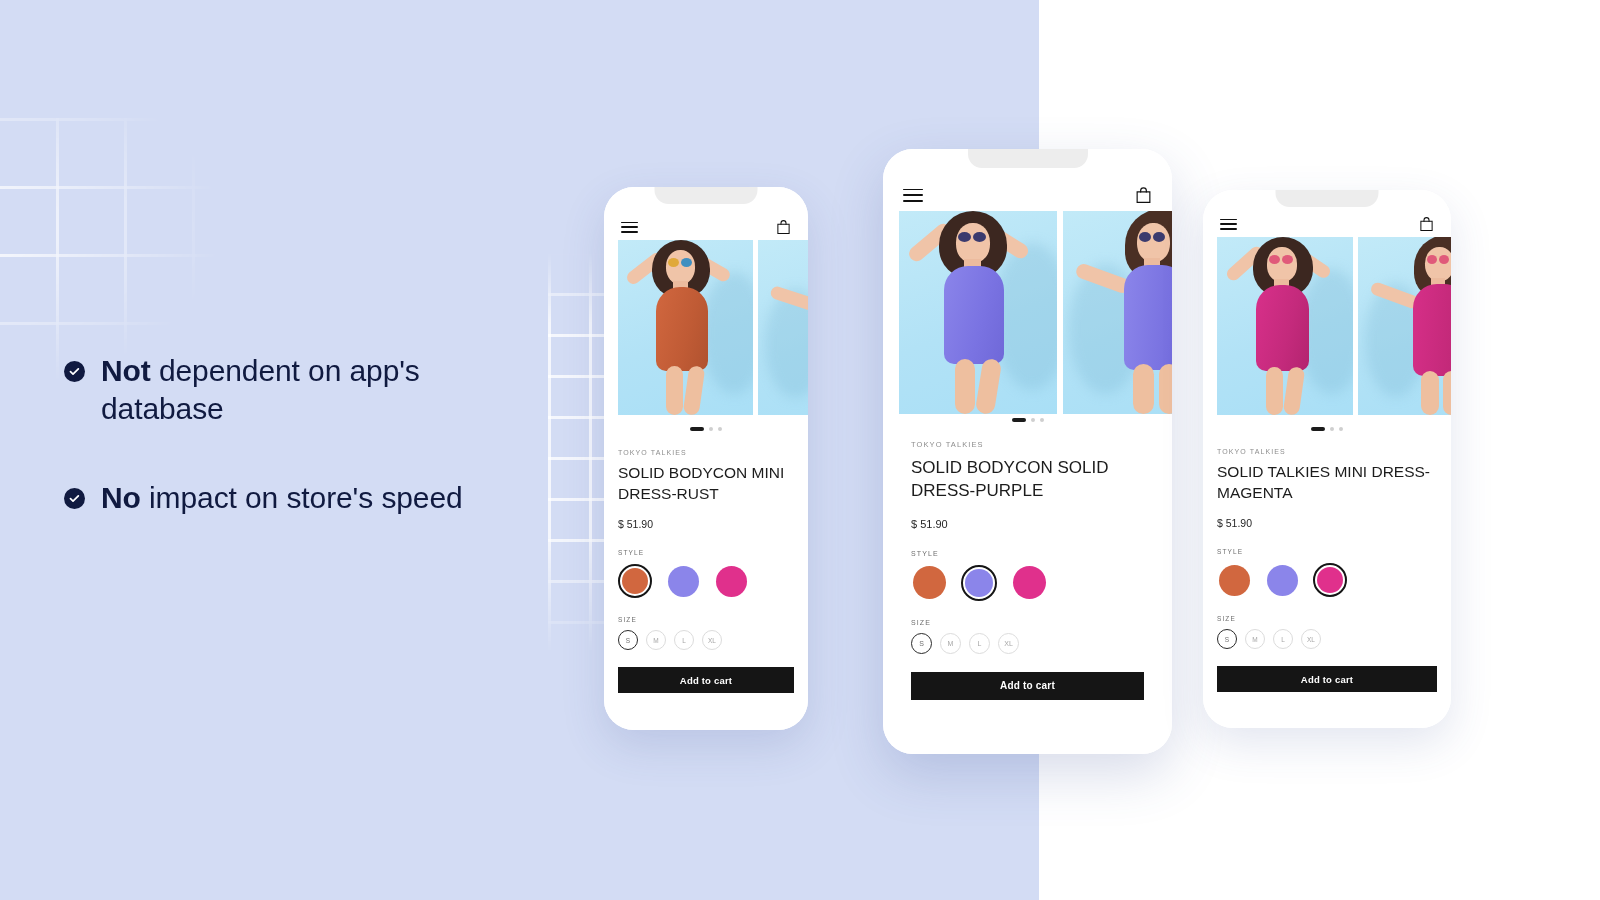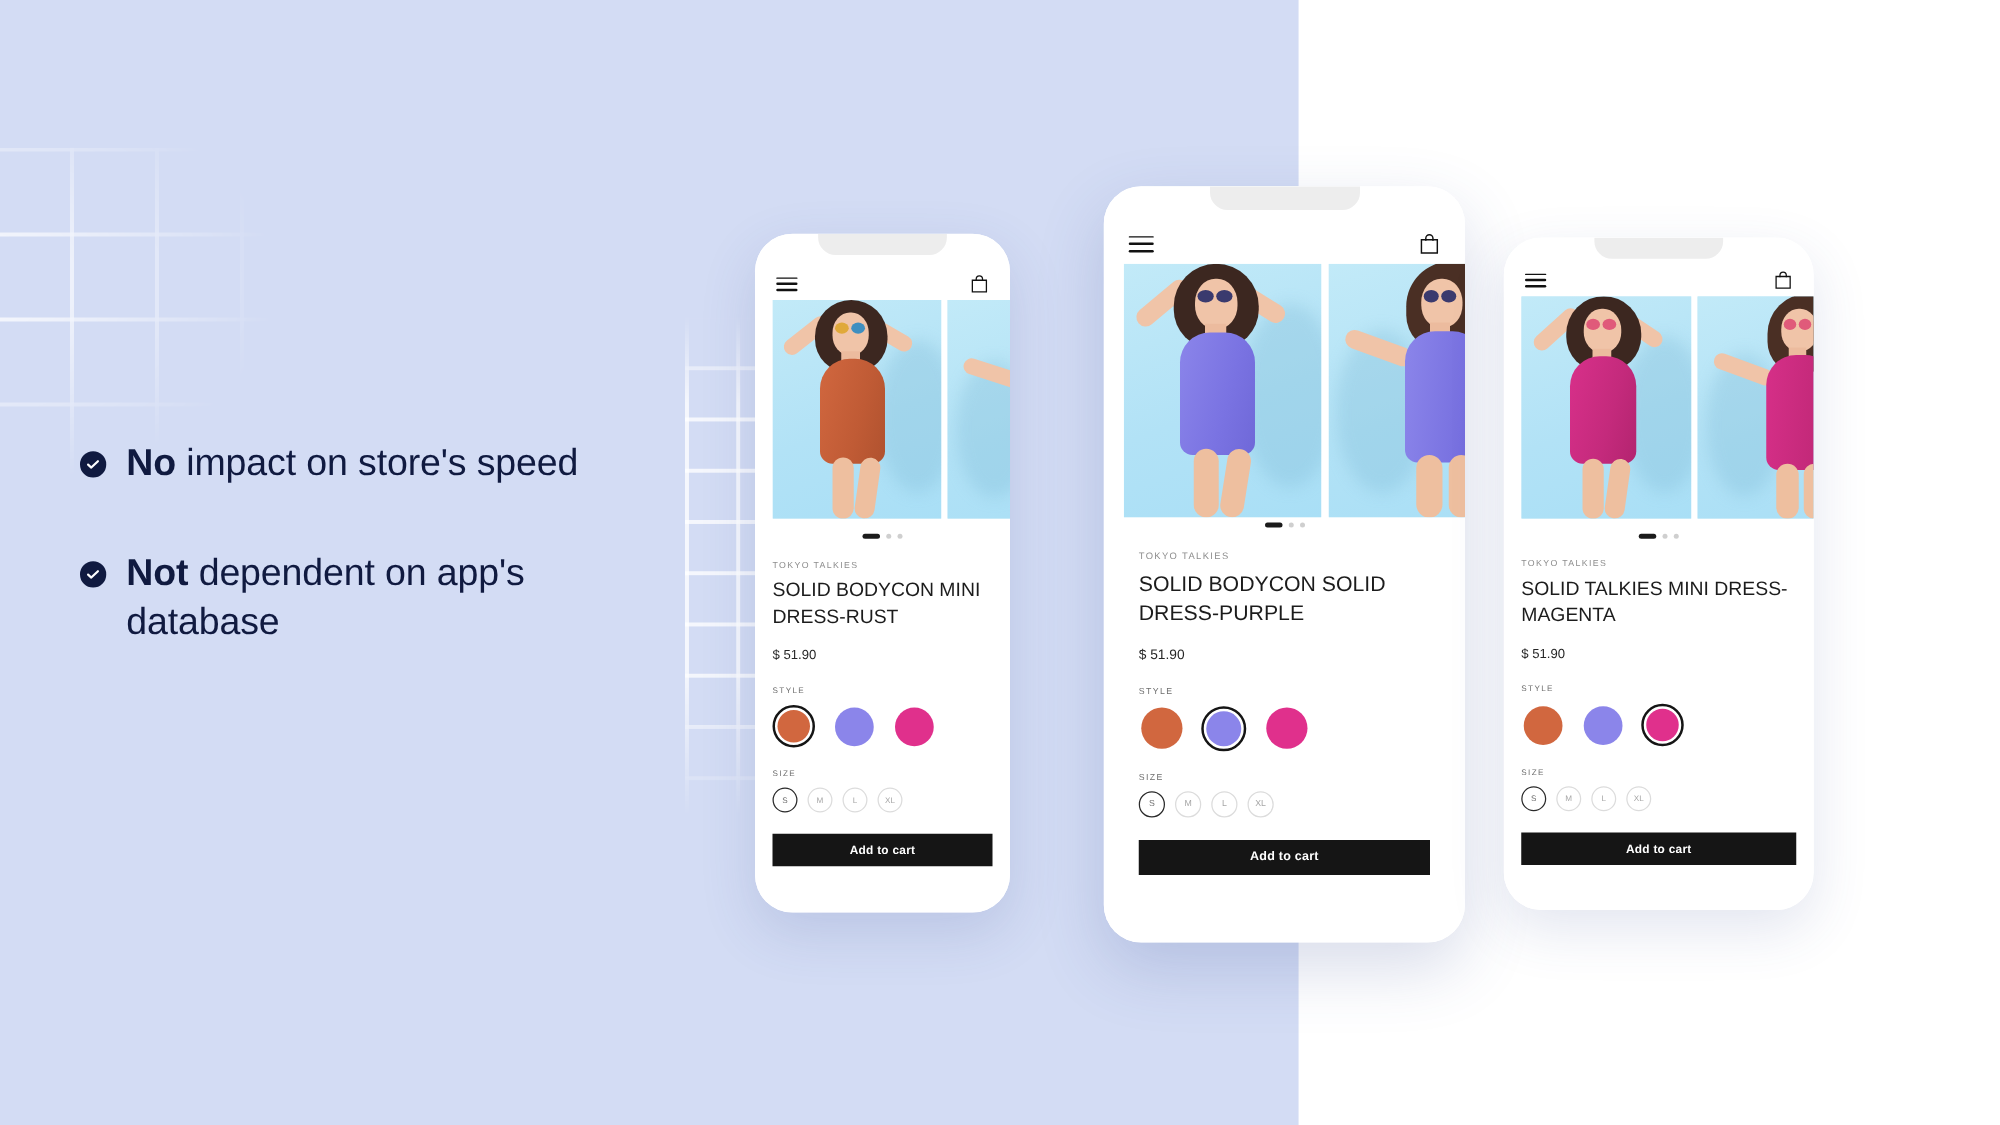--- a/index.html
+++ b/index.html
@@ -171,30 +171,30 @@
   <div class="grid-deco" id="grid-mid"></div>
 
   <div class="copy">
 
     <div class="bullet-row">
       <span class="check-badge">
         <svg width="11" height="11" viewBox="0 0 12 12" aria-hidden="true">
           <path d="M1.6 6.2 L4.4 8.8 L10.2 3.2" fill="none" stroke="#ffffff" stroke-width="1.9" stroke-linecap="round" stroke-linejoin="round"></path>
         </svg>
       </span>
-      <span class="bullet-text"><span class="strong">No</span><span> impact on store's speed</span></span>
+      <span class="bullet-text"><span class="strong">Not</span><span> dependent on app's database</span></span>
     </div>
 
     <div class="bullet-row">
       <span class="check-badge">
         <svg width="11" height="11" viewBox="0 0 12 12" aria-hidden="true">
           <path d="M1.6 6.2 L4.4 8.8 L10.2 3.2" fill="none" stroke="#ffffff" stroke-width="1.9" stroke-linecap="round" stroke-linejoin="round"></path>
         </svg>
       </span>
-      <span class="bullet-text"><span class="strong">Not</span><span> dependent on app's database</span></span>
+      <span class="bullet-text"><span class="strong">No</span><span> impact on store's speed</span></span>
     </div>
 
   </div>
 
   <div class="phone" id="ph0" style="left:604px; top:187px; width:204px; height:543px; box-shadow:0 16px 44px rgba(60,80,150,.16);">
     <div class="screen">
       <div class="notch" style="width:103px;height:17px;"></div>
 
       <div class="topbar" style="top:32px;padding:0 17px;">
         <span class="hamburger" style="width:17px;height:11px;">

